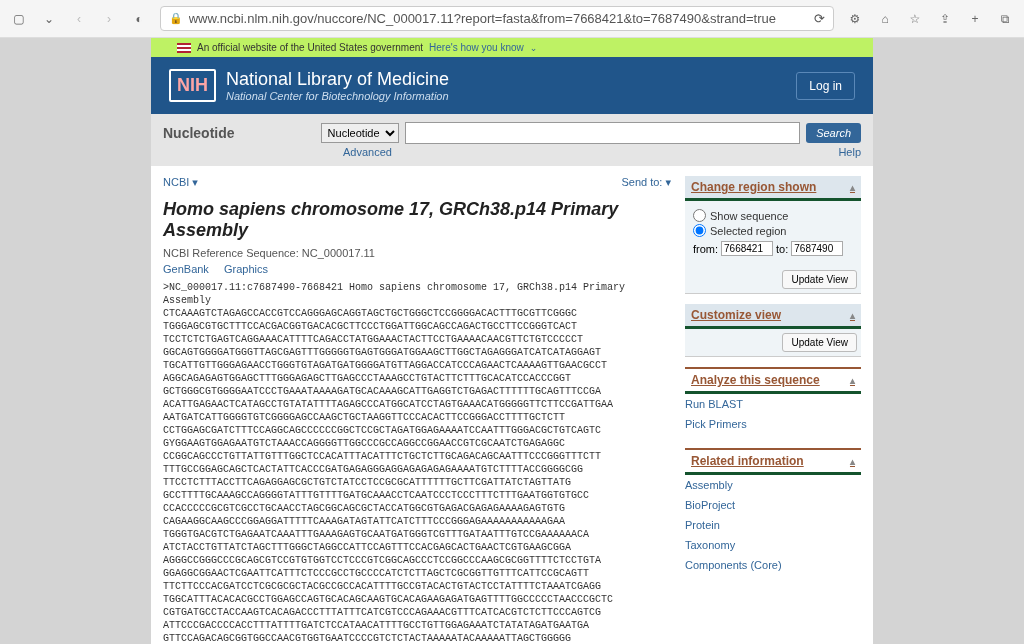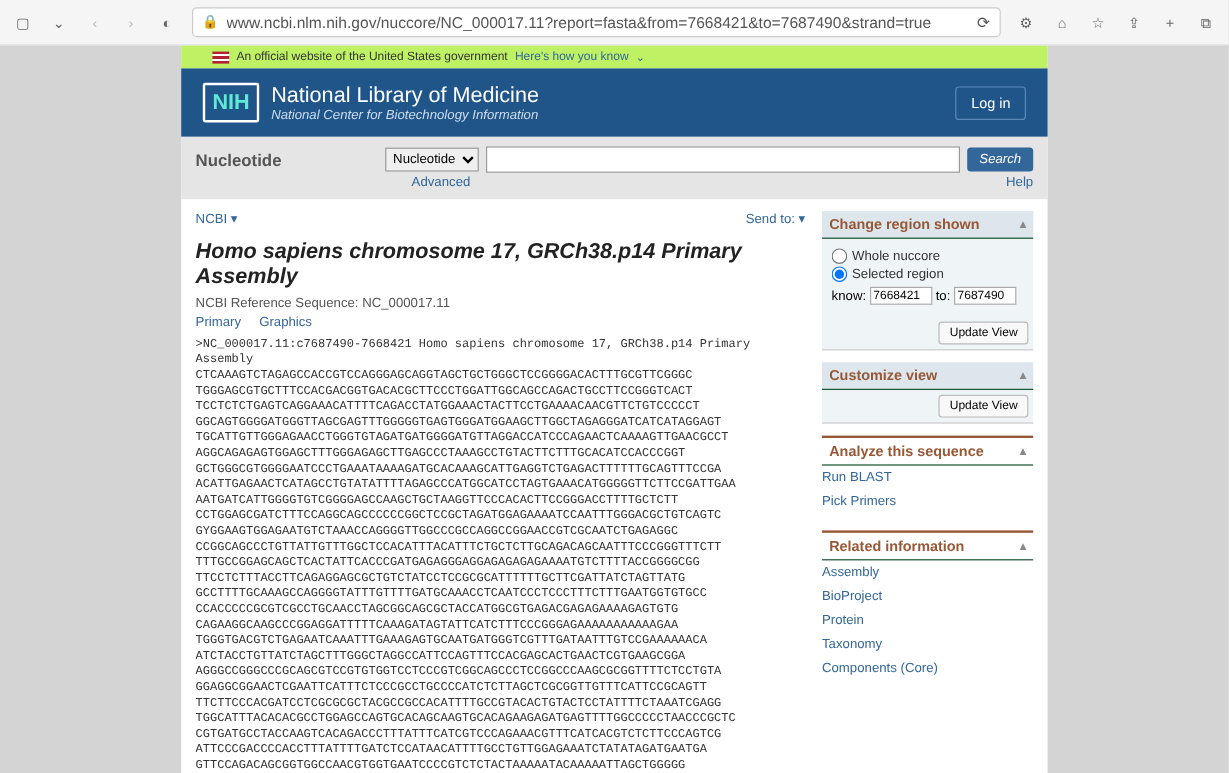--- a/index.html
+++ b/index.html
@@ -49,21 +49,21 @@
     .gov-banner a { color: #336699; text-decoration: none; }
     
     .nlm-header {
       background: #20558a;
       padding: 12px 18px;
       display: flex;
       align-items: center;
       justify-content: space-between;
     }
     .nlm-logo { display: flex; align-items: center; gap: 10px; }
-    .nih-badge { font-weight: bold; color: #5eead4; font-size: 18px; border: 2px solid #fff; padding: 4px 6px; border-radius: 2px; }
+    .nih-badge { font-weight: bold; color: #fca5a5; font-size: 18px; border: 2px solid #fff; padding: 4px 6px; border-radius: 2px; }
     .nlm-text { color: #fff; }
     .nlm-text .title { font-size: 18px; }
     .nlm-text .subtitle { font-size: 11px; font-style: italic; color: #cde; }
     .login-btn { background: #20558a; color: #fff; border: 1px solid #5a88b8; padding: 6px 12px; border-radius: 3px; cursor: pointer; font-size: 12px; }
     
     .search-area {
       background: #e5e5e5;
       padding: 8px 12px;
     }
     .search-row { display: flex; align-items: center; gap: 6px; }
@@ -98,24 +98,25 @@
       border-bottom: 1px solid #ccc;
       margin-bottom: 10px;
       position: relative;
     }
     .side-header {
       background: #dde6ed;
       color: #985735;
       font-weight: bold;
       font-size: 12px;
       padding: 4px 6px;
-      border-bottom: 1px solid #14532d;
+      border-bottom: 3px solid #14532d;
       display: flex;
       justify-content: space-between;
       align-items: center;
+      text-decoration: underline;
     }
     .side-header.plain { background: transparent; border-top: 2px solid #985735; color: #985735; }
     .collapse-icon { color: #888; font-size: 10px; cursor: pointer; }
     .side-body { padding: 6px 8px; font-size: 11px; }
     .side-body label { display: flex; align-items: center; gap: 4px; margin: 2px 0; color: #333; }
     .side-body .row { display: flex; align-items: center; gap: 3px; margin: 4px 0; }
     .side-body input[type="text"] { width: 52px; font-size: 10px; padding: 1px 2px; border: 1px solid #aaa; }
     .update-btn { background: #f8f8f8; border: 1px solid #bbb; border-radius: 3px; padding: 3px 8px; font-size: 10px; cursor: pointer; float: right; margin: 4px; }
     .side-subhead { font-weight: bold; color: #666; font-size: 11px; margin-bottom: 3px; }
     
@@ -182,21 +183,21 @@
 
   <div class="content">
     <div class="main">
       <div class="top-links">
         <a href="#">NCBI ▾</a>
         <a href="#">Send to: ▾</a>
       </div>
       <h1>Homo sapiens chromosome 17, GRCh38.p14 Primary Assembly</h1>
       <div class="ref-seq">NCBI Reference Sequence: NC_000017.11</div>
       <div class="seq-links">
-        <a href="#">Primary</a>
+        <a href="#">GenBank</a>
         <a href="#">Graphics</a>
       </div>
       <pre class="fasta">&gt;NC_000017.11:c7687490-7668421 Homo sapiens chromosome 17, GRCh38.p14 Primary
 Assembly
 CTCAAAGTCTAGAGCCACCGTCCAGGGAGCAGGTAGCTGCTGGGCTCCGGGGACACTTTGCGTTCGGGC
 TGGGAGCGTGCTTTCCACGACGGTGACACGCTTCCCTGGATTGGCAGCCAGACTGCCTTCCGGGTCACT
 TCCTCTCTGAGTCAGGAAACATTTTCAGACCTATGGAAACTACTTCCTGAAAACAACGTTCTGTCCCCCT
 GGCAGTGGGGATGGGTTAGCGAGTTTGGGGGTGAGTGGGATGGAAGCTTGGCTAGAGGGATCATCATAGGAGT
 TGCATTGTTGGGAGAACCTGGGTGTAGATGATGGGGATGTTAGGACCATCCCAGAACTCAAAAGTTGAACGCCT
 AGGCAGAGAGTGGAGCTTTGGGAGAGCTTGAGCCCTAAAGCCTGTACTTCTTTGCACATCCACCCGGT
@@ -239,28 +240,28 @@
 
     <div class="sidebar">
       <div class="side-section clearfix">
         <div class="side-header">
           <span>Change region shown</span>
           <span class="collapse-icon">▴</span>
         </div>
         <div class="side-body">
           <label>
               <input type="radio" name="rgn" style="">
-              <span>Whole nuccore</span>
+              <span>Show sequence</span>
             </label>
           <label>
               <input type="radio" name="rgn" checked="" style="">
               <span>Selected region</span>
             </label>
           <div class="row">
-            <span>know:</span>
+            <span>from:</span>
             <input type="text" value="7668421" style="">
             <span>to:</span>
             <input type="text" value="7687490" style="">
           </div>
         </div>
         <button class="update-btn">Update View</button>
       </div>
 
       <div class="side-section clearfix">
         <div class="side-header">

